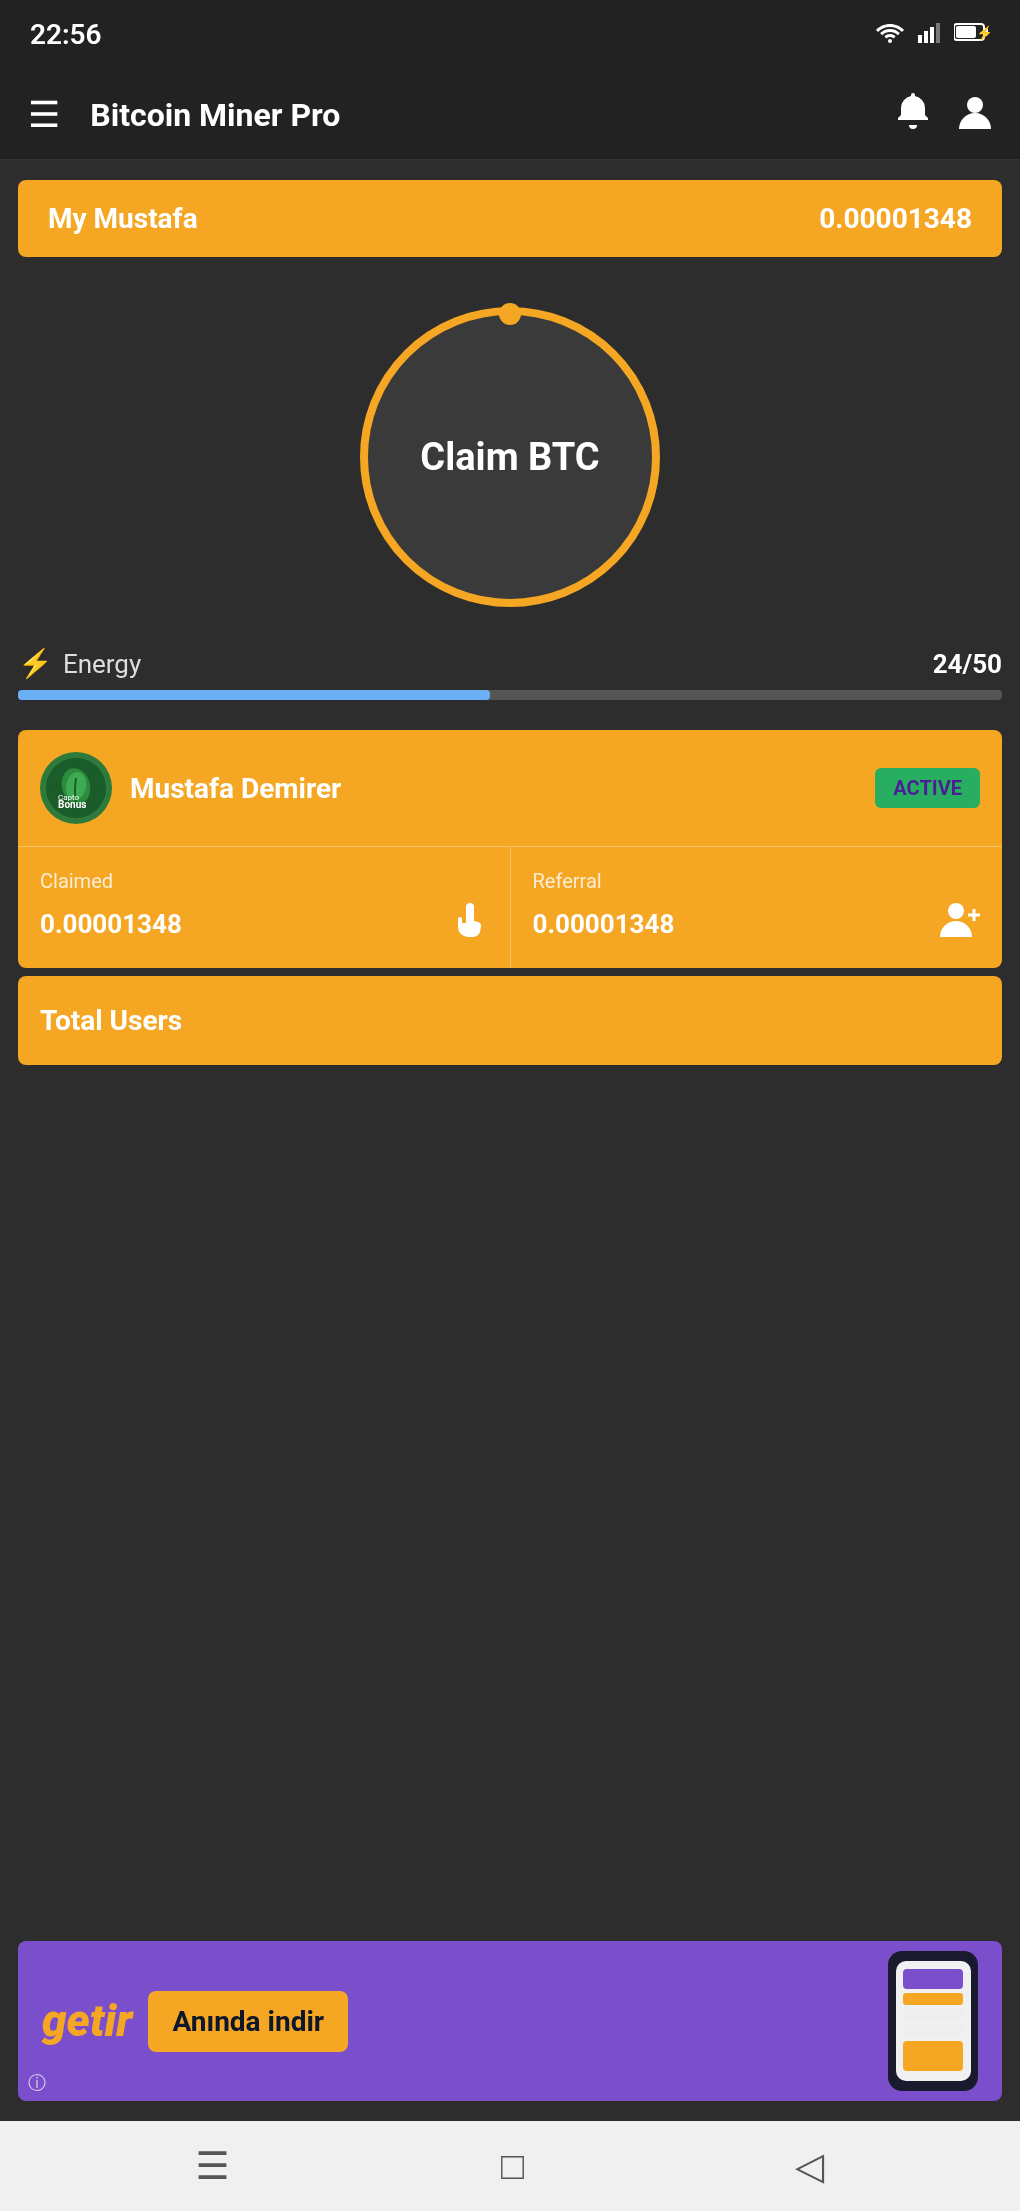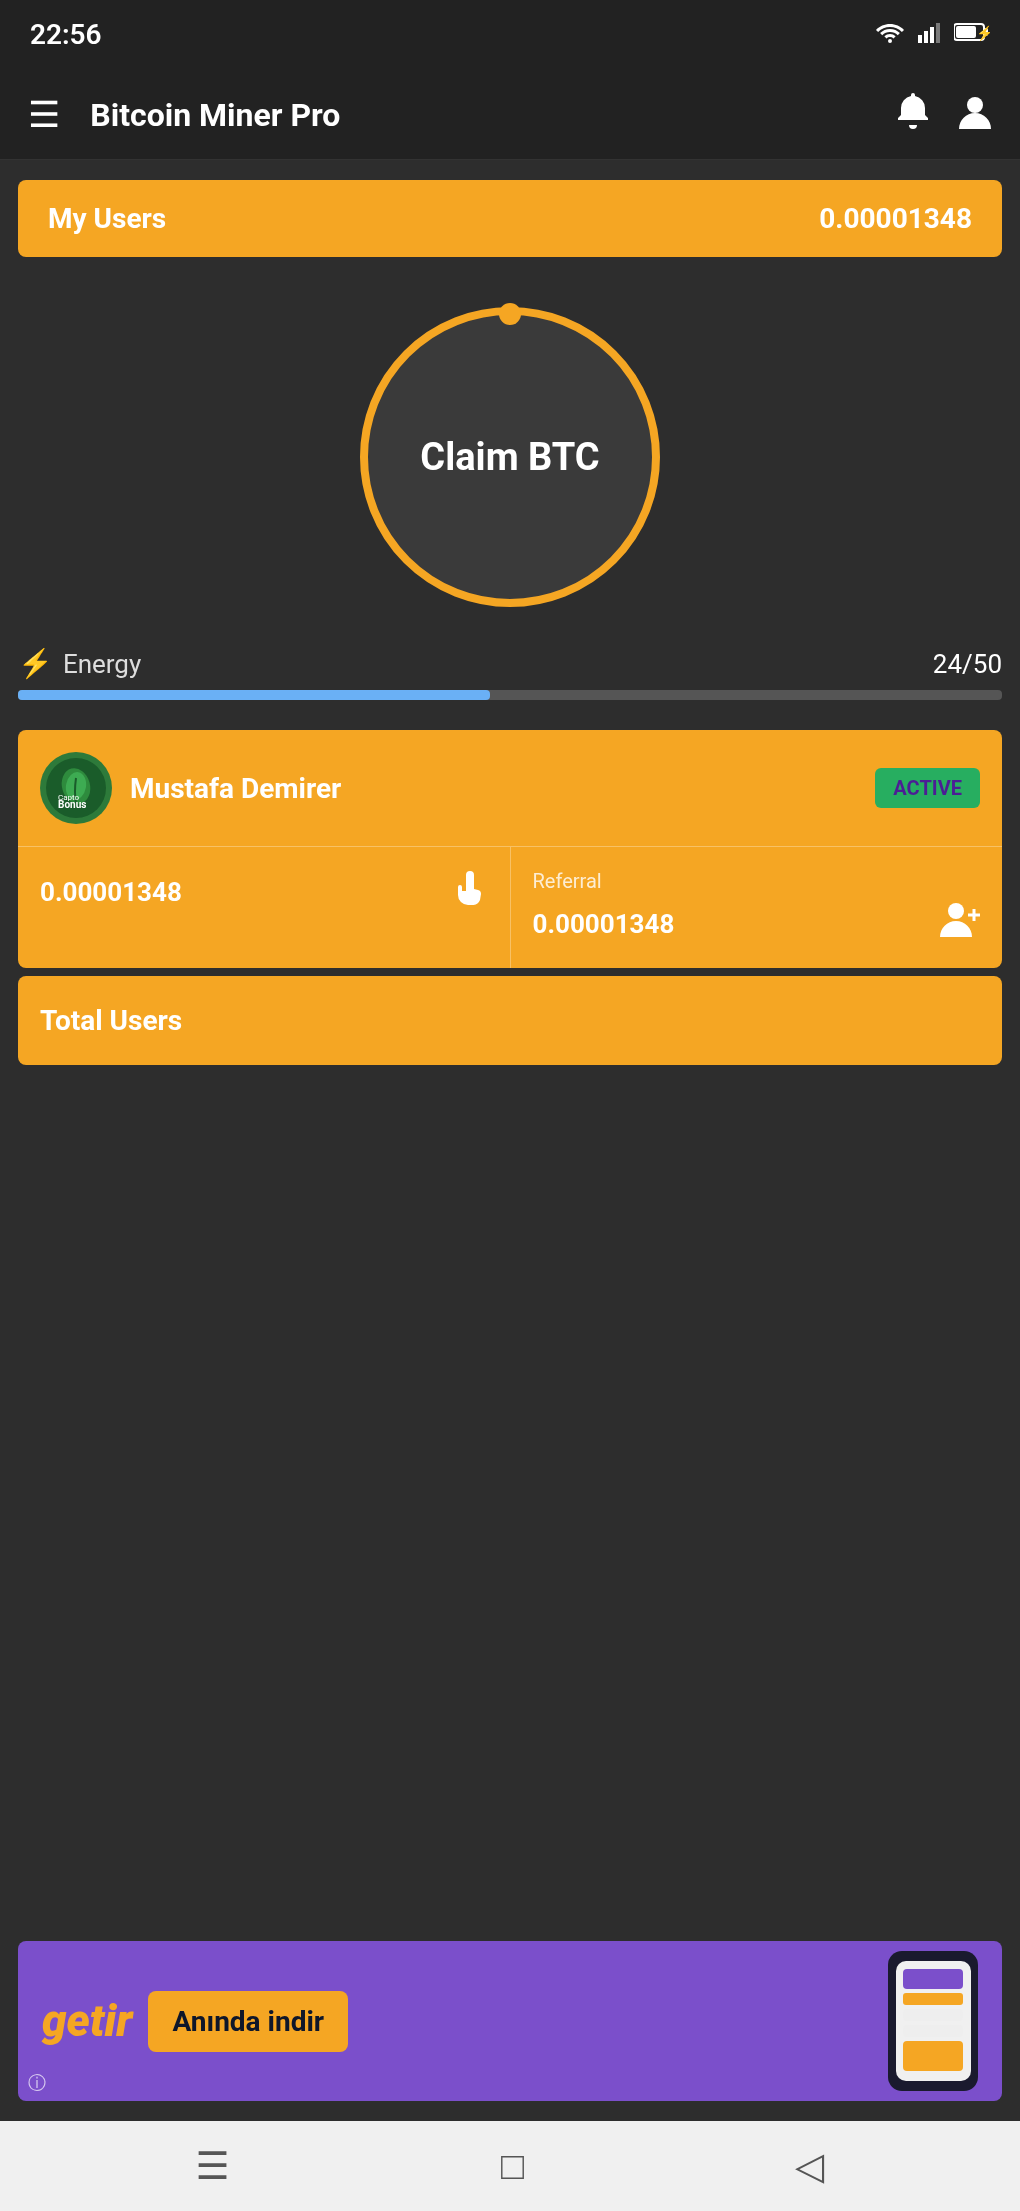--- a/index.html
+++ b/index.html
@@ -147,21 +147,21 @@
       color: #f5a623;
       font-size: 28px;
     }
     .energy-label {
       color: #ddd;
       font-size: 26px;
     }
     .energy-value {
       color: #fff;
       font-size: 26px;
-      font-weight: 400;
+      font-weight: 700;
     }
     .energy-bar-track {
       background: #555;
       border-radius: 4px;
       height: 10px;
       width: 100%;
     }
     .energy-bar-fill {
       background: #6ab0f5;
       border-radius: 4px;
@@ -386,21 +386,21 @@
     <span class="nav-icon">
       <svg width="34" height="36" viewBox="0 0 34 36" fill="white">
         <circle cx="17" cy="12" r="8"></circle>
         <path d="M1 36c0-8.84 7.16-16 16-16s16 7.16 16 16"></path>
       </svg>
     </span>
   </div>
 </div>
 
 <div class="my-making">
-  <span class="my-making-label">My Users</span>
+  <span class="my-making-label">My Mustafa</span>
   <span class="my-making-value">0.00001348</span>
 </div>
 
 <div class="claim-section">
   <div class="claim-circle">
     <div class="claim-dot"></div>
     <span class="claim-text">Claim BTC</span>
   </div>
 </div>
 
@@ -431,20 +431,21 @@
           <text x="12" y="42" font-size="8" fill="white">Capto</text>
         </svg>
       </div>
       <span class="user-name">Mustafa Demirer</span>
     </div>
     <span class="active-badge">ACTIVE</span>
   </div>
 
   <div class="stats-row">
     <div class="stat-cell">
+      <div class="stat-label">Claimed</div>
       <div class="stat-value-row">
         <span class="stat-value">0.00001348</span>
         <span class="stat-icon">
           <svg width="36" height="36" viewBox="0 0 36 36" fill="white">
             <path d="M18 2a4 4 0 0 1 4 4v14l4 1a4 4 0 0 1 3 4l-1 6a8 8 0 0 1-8 5H16a10 10 0 0 1-10-10V18a2 2 0 0 1 4 0v4h4V6a4 4 0 0 1 4-4z"></path>
           </svg>
         </span>
       </div>
     </div>
     <div class="stat-cell">

